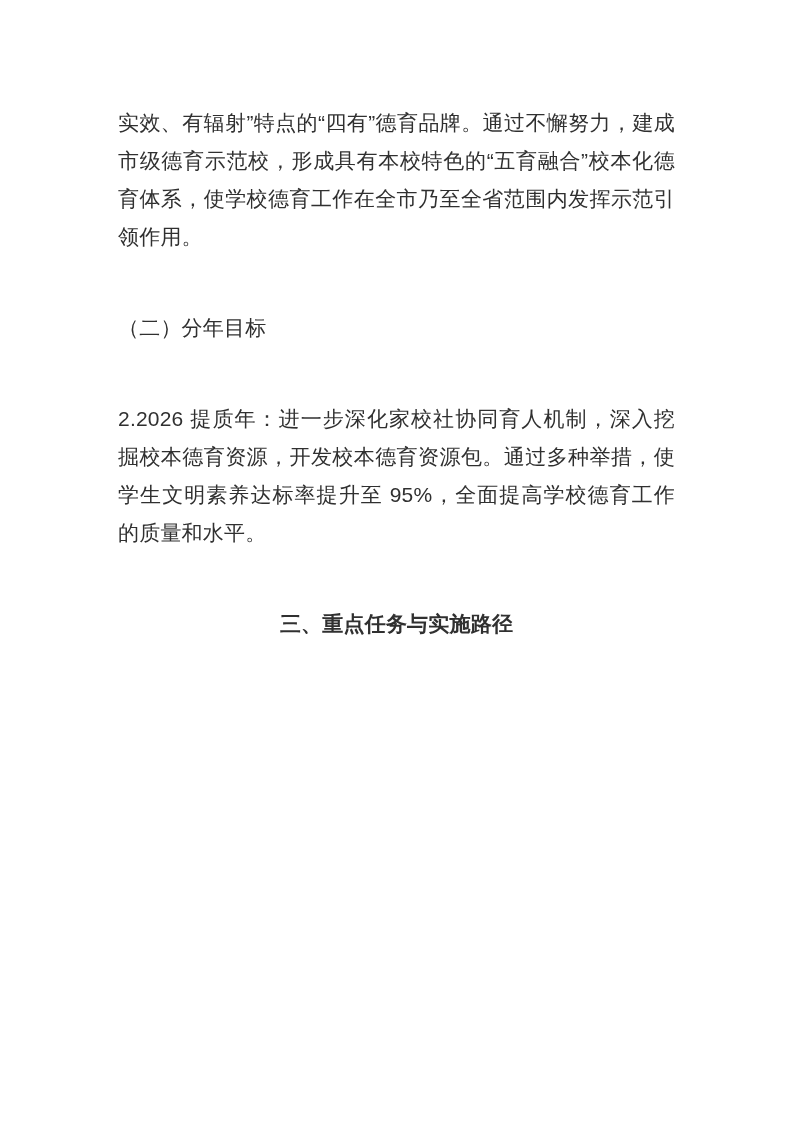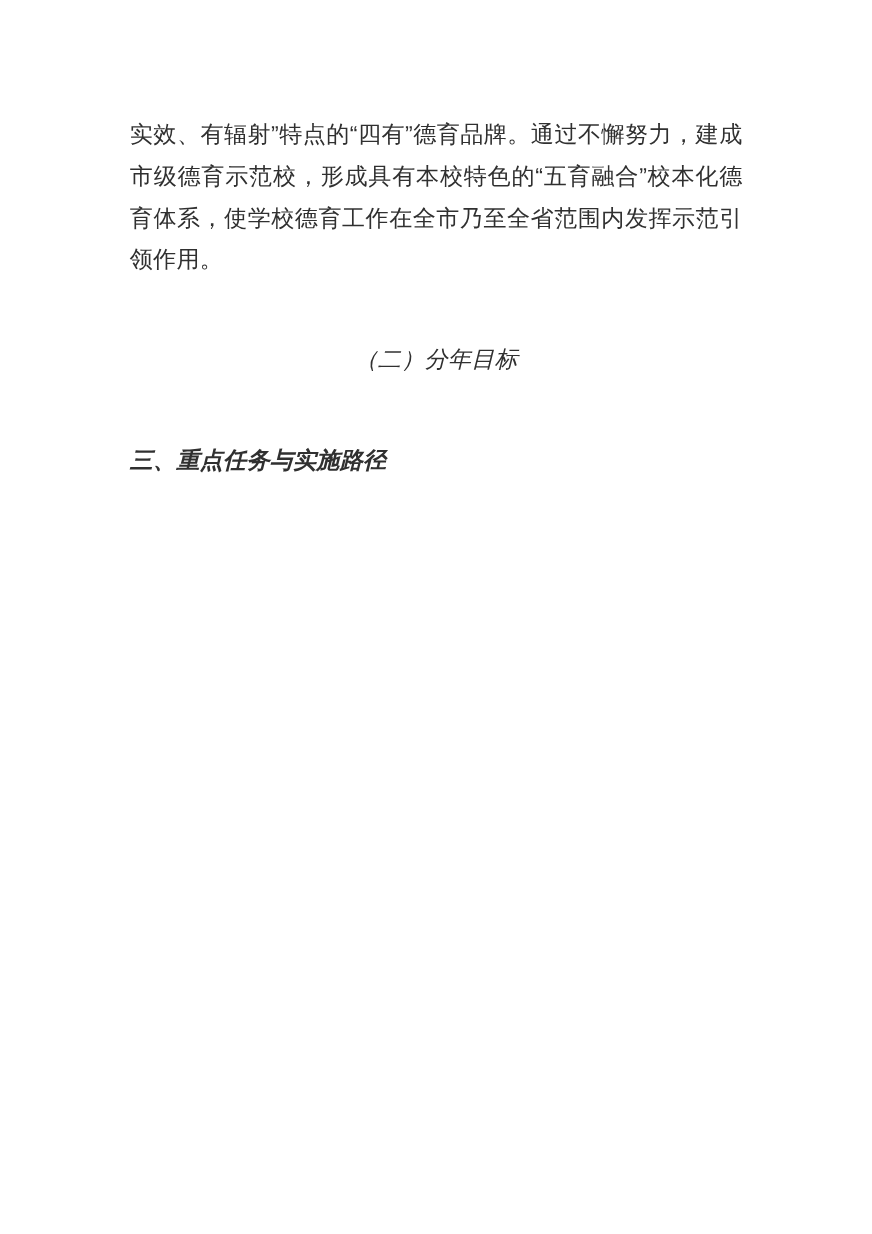--- a/index.html
+++ b/index.html
@@ -25,35 +25,34 @@
     font-size: 21px;
     line-height: 38px;
     color: #303030;
     letter-spacing: 0.2px;
   }
   .body-para {
     text-align: justify;
     text-justify: inter-ideograph;
   }
   .subheading {
-    text-align: center;
+    text-align: left;
     font-weight: normal;
-    font-style: italic;
   }
   .heading {
-    text-align: left;
+    text-align: center;
     font-weight: bold;
-    font-style: italic;
   }
 </style>
 </head>
 <body>
 
 <div class="page">
   <p class="para body-para">实效、有辐射”特点的“四有”德育品牌。通过不懈努力，建成市级德育示范校，形成具有本校特色的“五育融合”校本化德育体系，使学校德育工作在全市乃至全省范围内发挥示范引领作用。</p>
 
   <p class="para subheading">（二）分年目标</p>
 
 
+  <p class="para body-para">2.2026 提质年：进一步深化家校社协同育人机制，深入挖掘校本德育资源，开发校本德育资源包。通过多种举措，使学生文明素养达标率提升至 95%，全面提高学校德育工作的质量和水平。</p>
 
 
   <p class="para heading">三、重点任务与实施路径</p>
 </div>
 
 </body></html>

